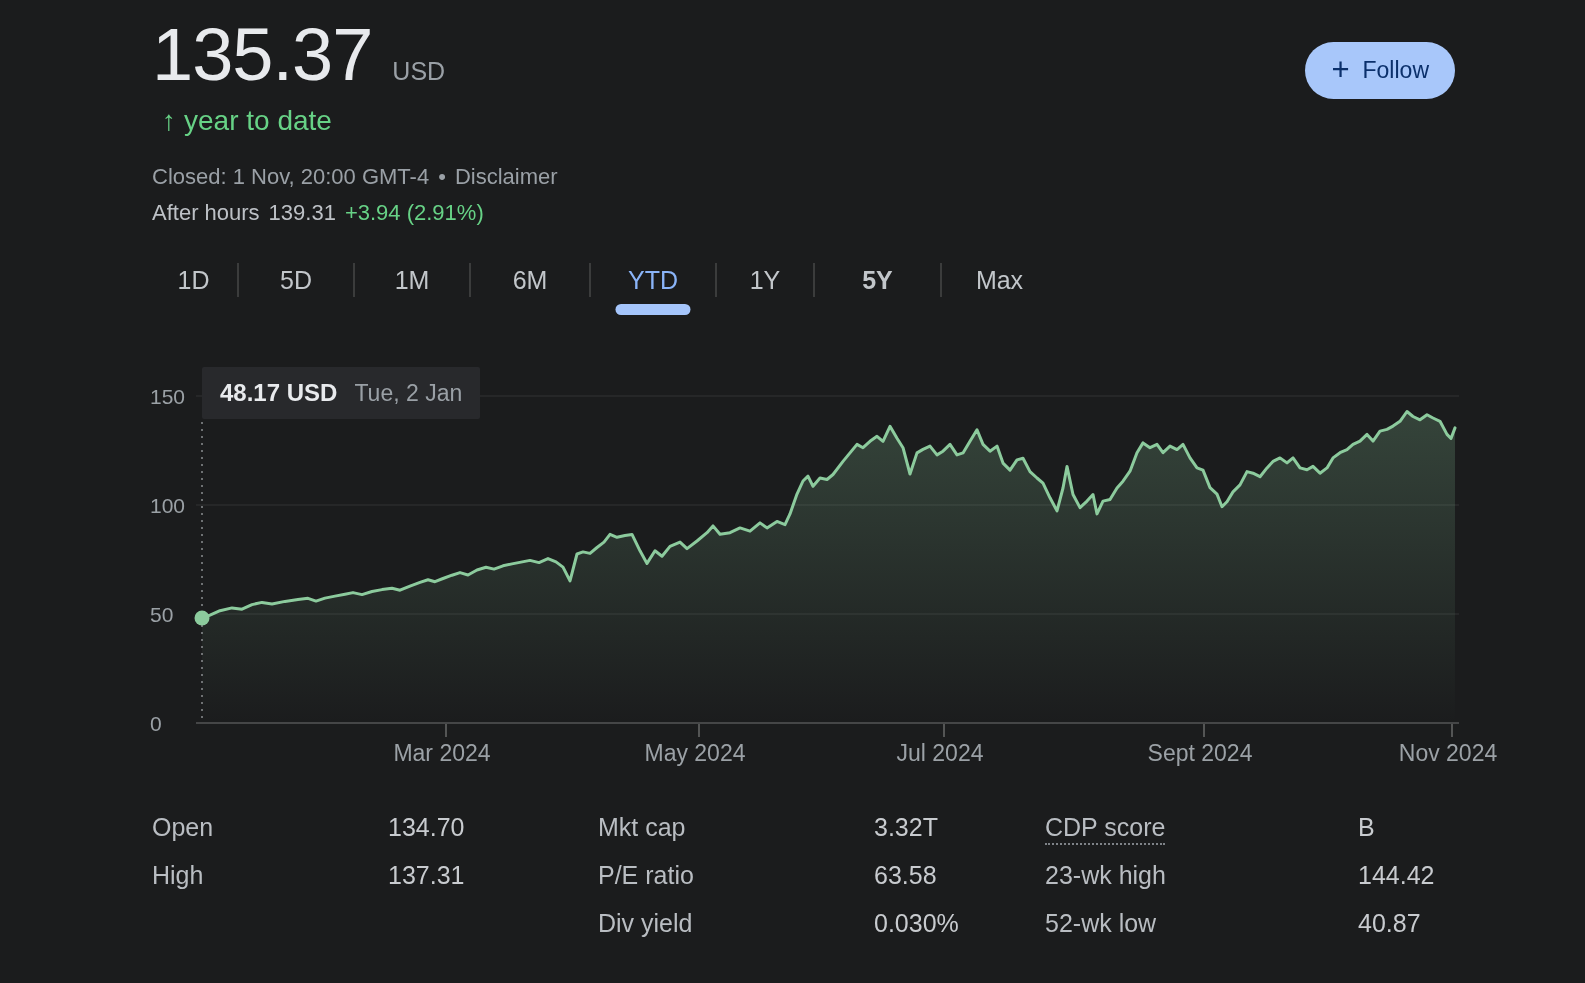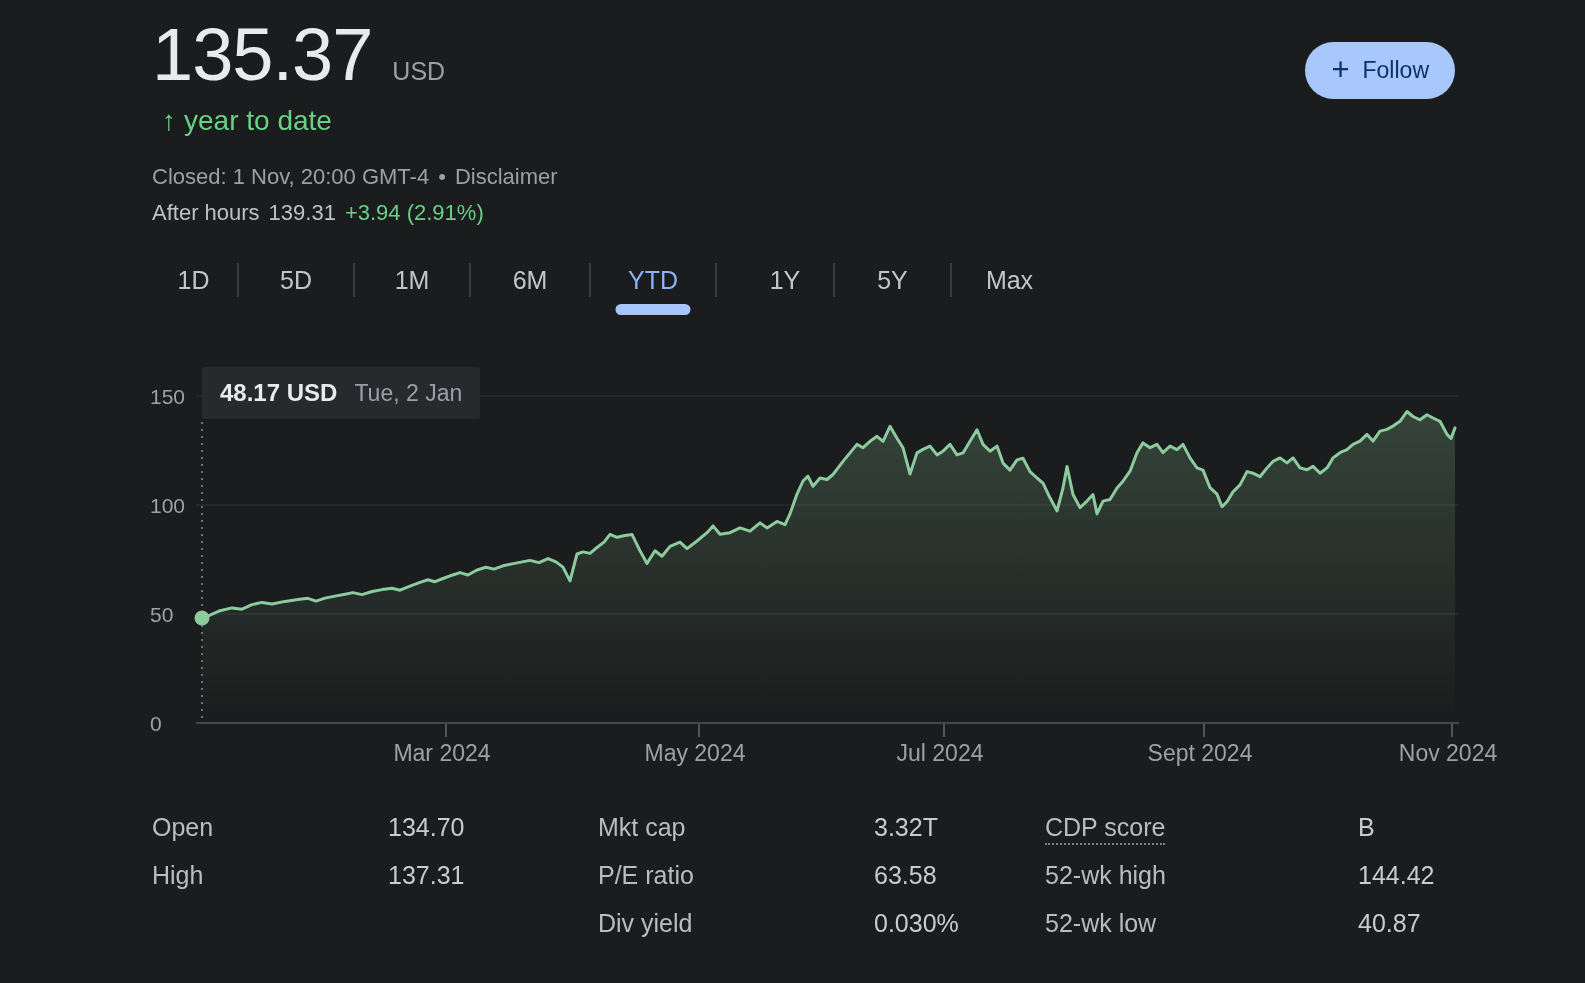--- a/index.html
+++ b/index.html
@@ -137,25 +137,25 @@
       <div class="tab-divider"></div>
       <div class="tab" style="width: 118px;">
         <span>6M</span>
       </div>
       <div class="tab-divider"></div>
       <div class="tab active" style="width: 124px;">
         <span>YTD</span>
         <div class="tab-underline"></div>
       </div>
       <div class="tab-divider"></div>
-      <div class="tab" style="width: 96px; margin-left: 20px;">
+      <div class="tab" style="width: 96px;">
         <span>1Y</span>
       </div>
       <div class="tab-divider"></div>
-      <div class="tab" style="width: 115px;">
+      <div class="tab" style="width: 125px; font-weight: bold;">
         <span>5Y</span>
       </div>
       <div class="tab-divider"></div>
       <div class="tab" style="width: 115px;">
         <span>Max</span>
       </div>
     </nav>
 
   <div id="stats">
       <div class="stats-col c0">
@@ -181,21 +181,21 @@
           <span class="stat-label"><span>Div yield</span></span>
           <span class="stat-value">0.030%</span>
         </div>
       </div>
       <div class="stats-col c2">
         <div class="stat-row">
           <span class="stat-label"><span class="dotted-u">CDP score</span></span>
           <span class="stat-value">B</span>
         </div>
         <div class="stat-row">
-          <span class="stat-label"><span>52-wk high</span></span>
+          <span class="stat-label"><span>23-wk high</span></span>
           <span class="stat-value">144.42</span>
         </div>
         <div class="stat-row">
           <span class="stat-label"><span>52-wk low</span></span>
           <span class="stat-value">40.87</span>
         </div>
       </div>
     </div>
 
 </div>

